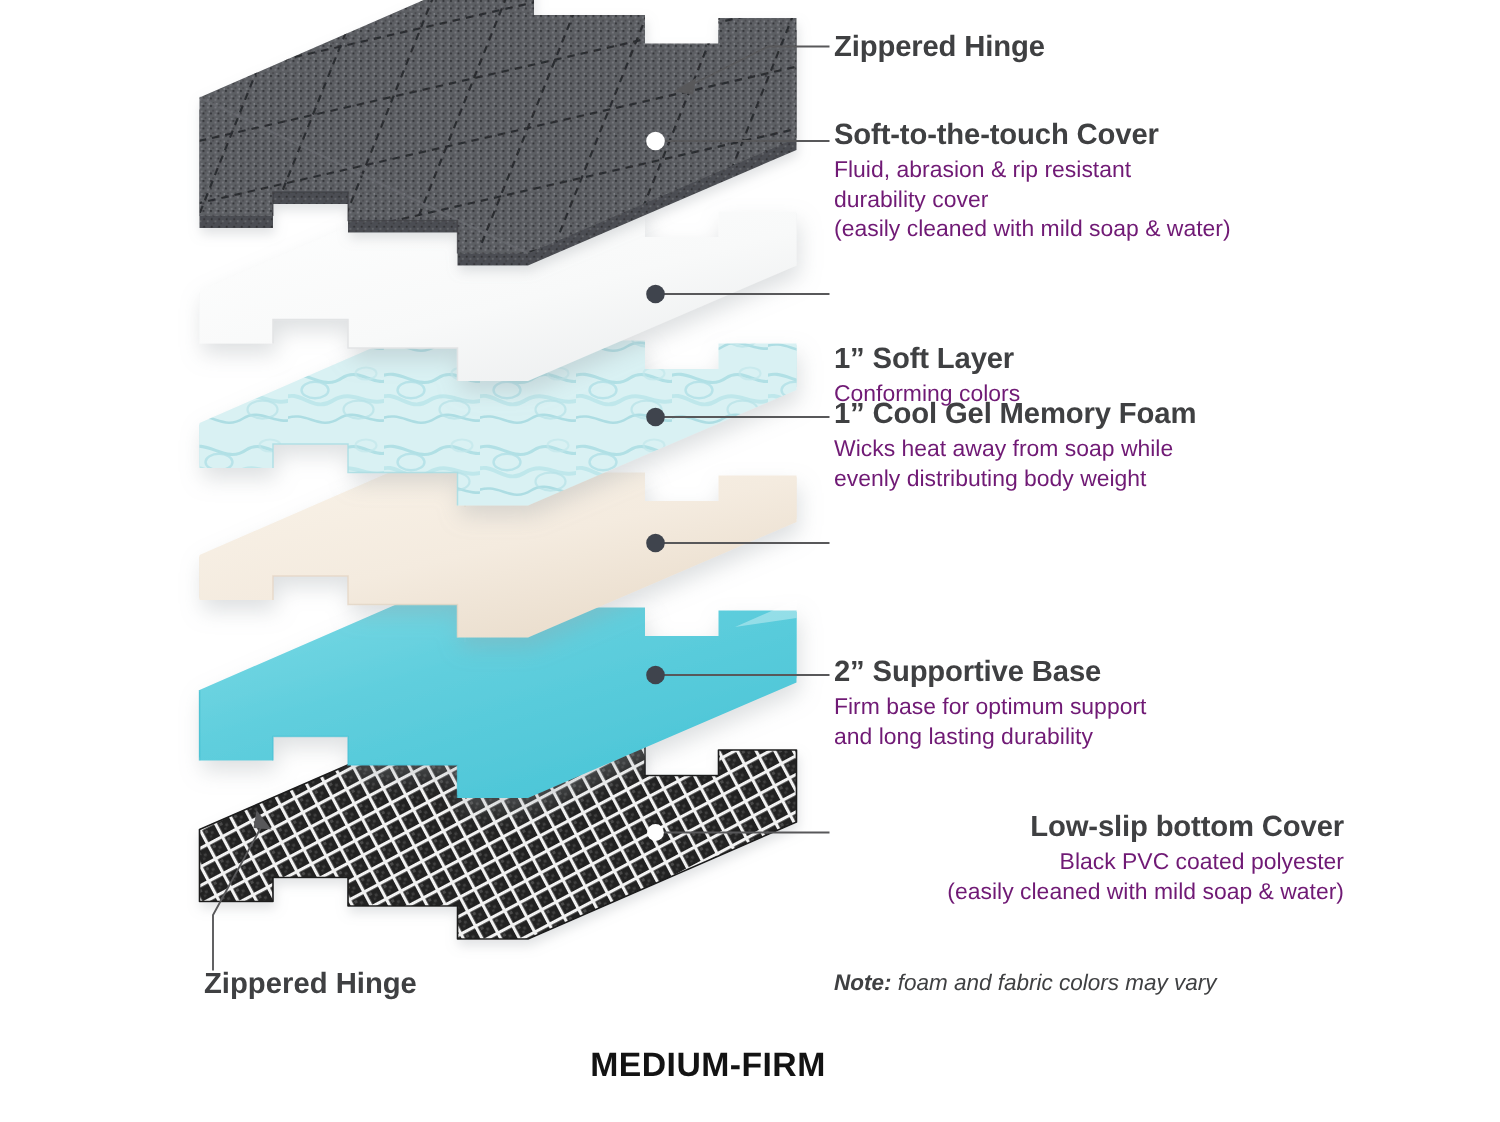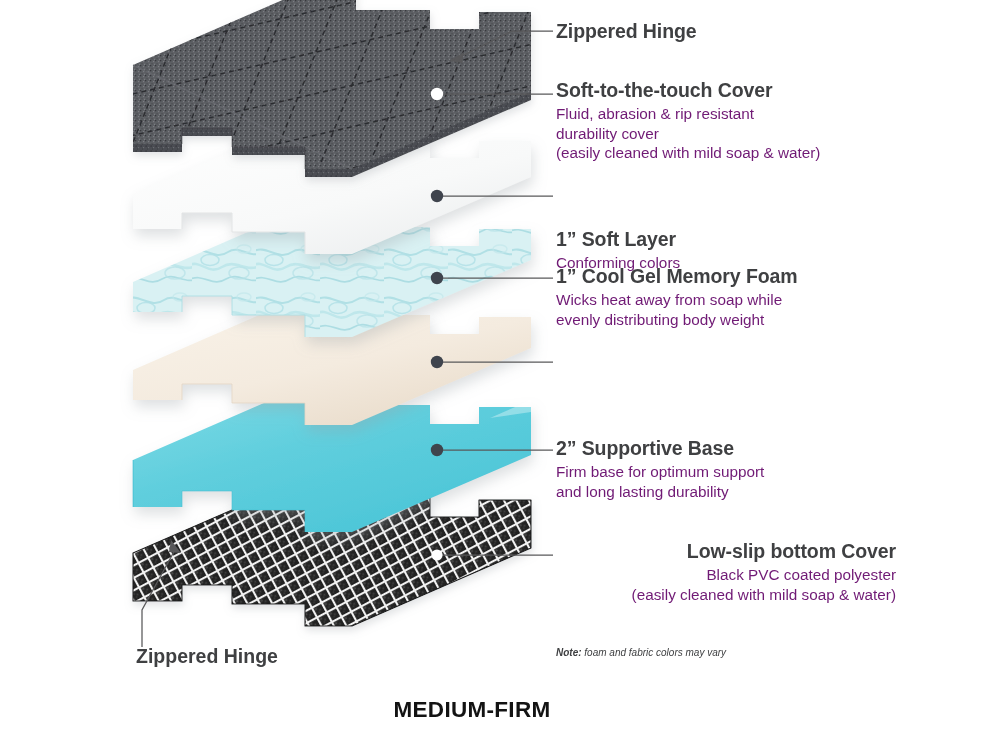--- a/index.html
+++ b/index.html
@@ -62,21 +62,21 @@
     top: 645px;
     font-size: 19.5px;
     font-weight: bold;
     color: #3f4042;
     white-space: nowrap;
   }
   #note-text {
     position: absolute;
     left: 556px;
     top: 647px;
-    font-size: 10px;
+    font-size: 15px;
     font-style: italic;
     color: #3f4042;
     white-space: nowrap;
   }
   #note-text .note-lead { font-weight: bold; }
   #firmness-title {
     position: absolute;
     left: 0;
     top: 697px;
     width: 944px;

